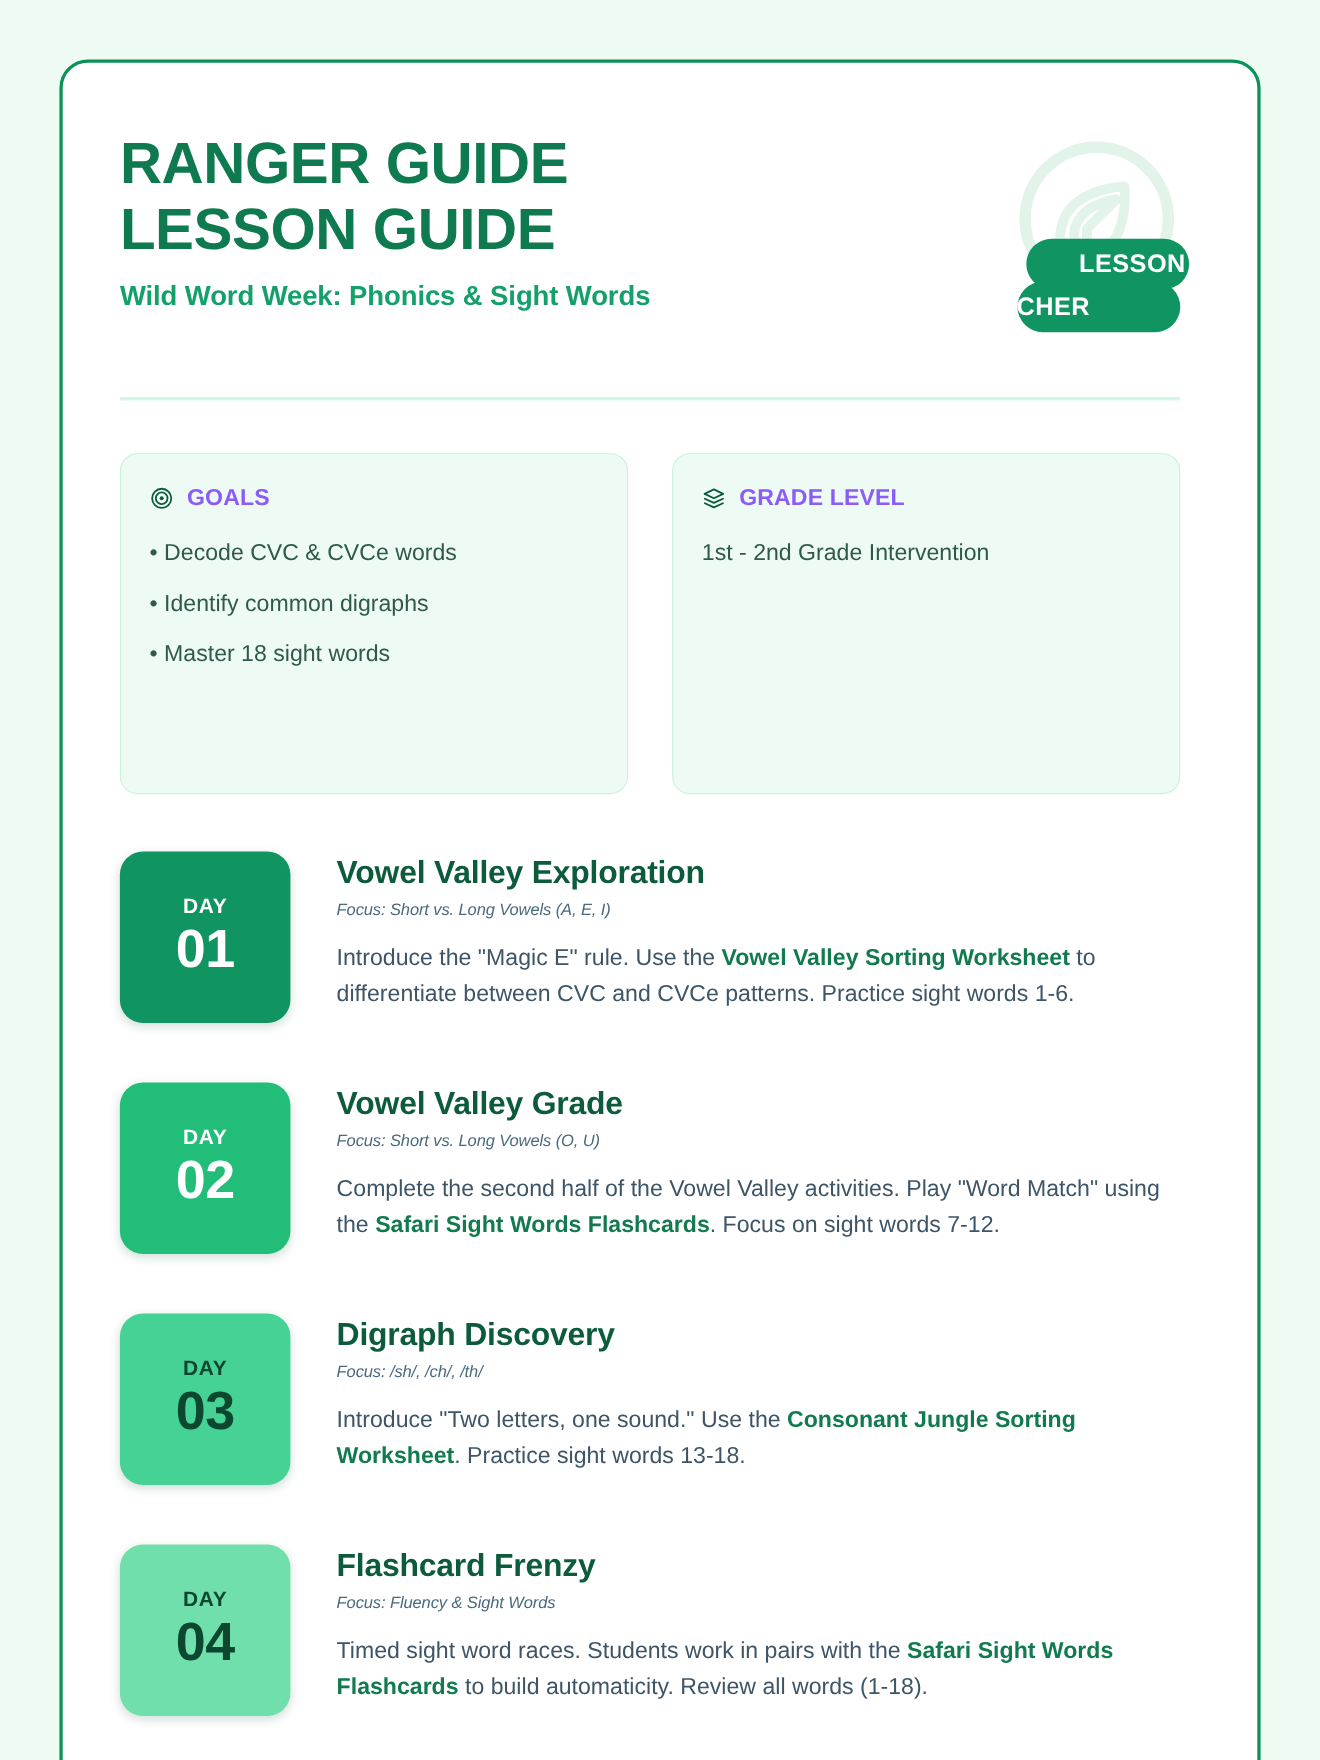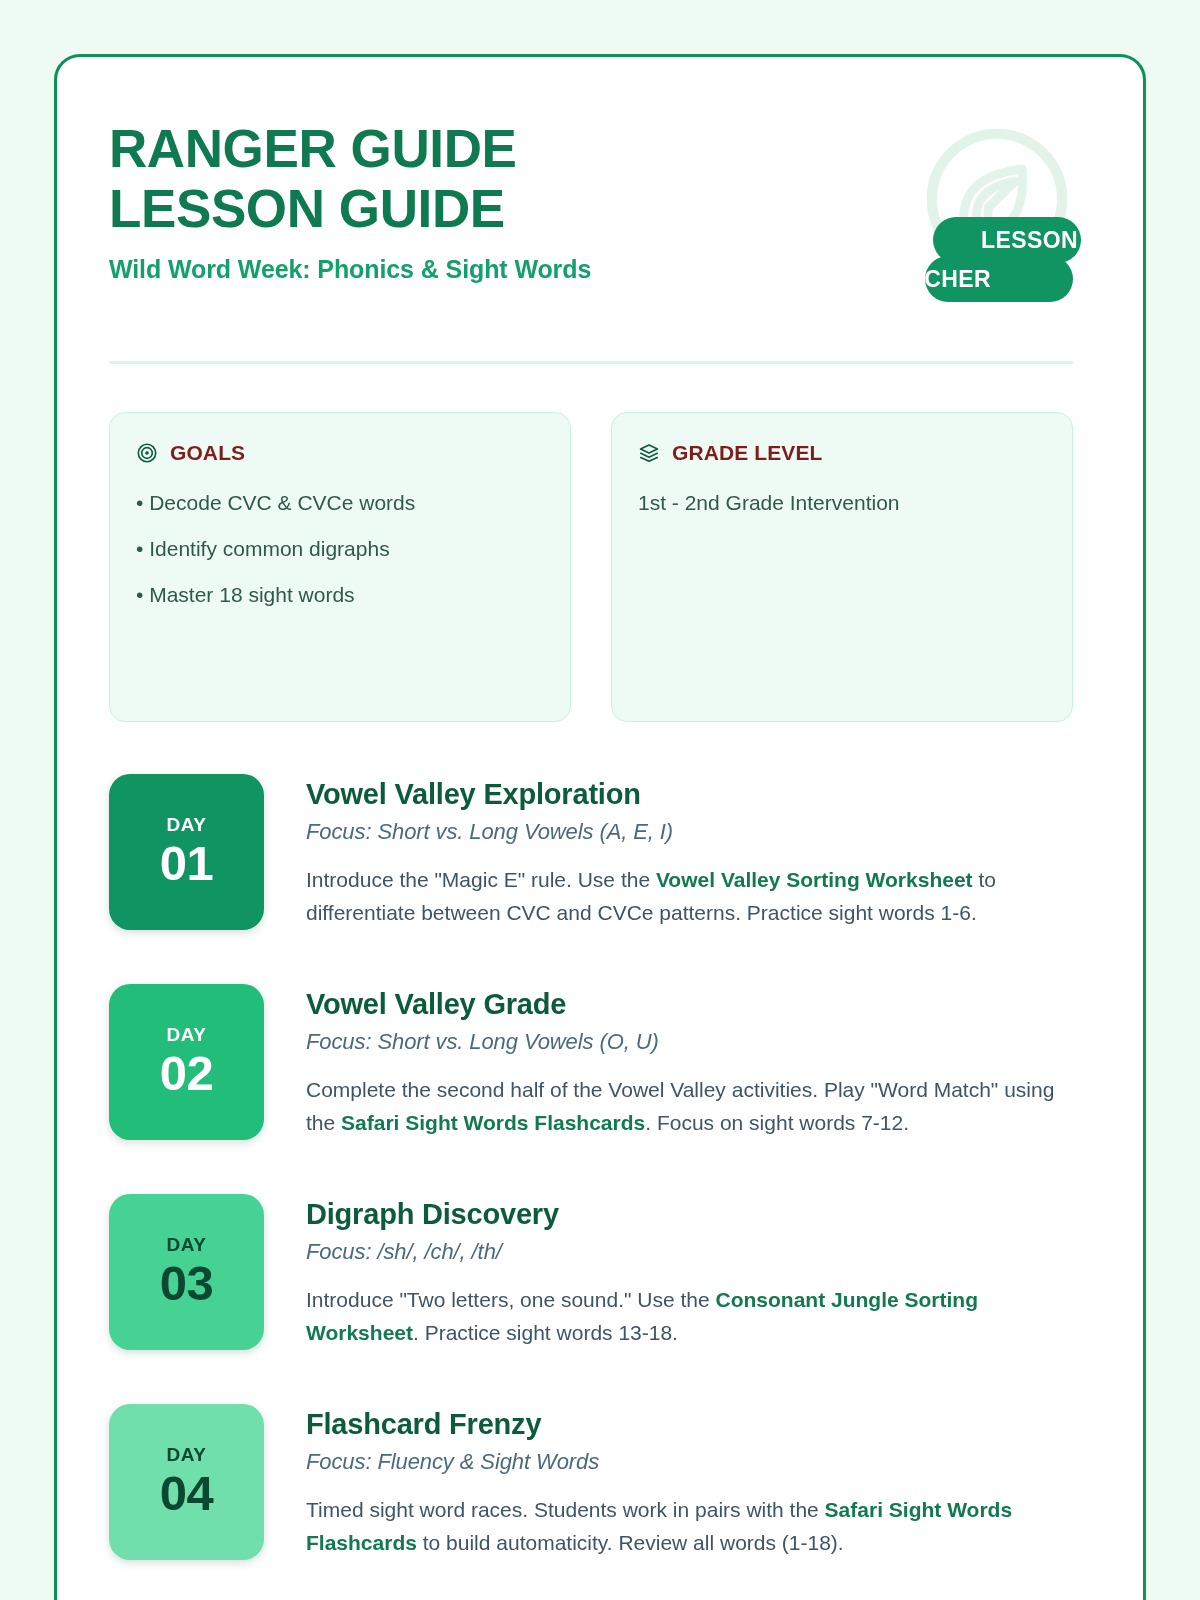--- a/index.html
+++ b/index.html
@@ -136,21 +136,21 @@
   .card-head .ic {
     width: 22px;
     height: 22px;
     flex: 0 0 22px;
     color: #0c5c3c;
     display: block;
   }
   .card-title {
     font-size: 21px;
     font-weight: 800;
-    color: #7f1d1d;
+    color: #8b5cf6;
     letter-spacing: 0.1px;
   }
 
   .card-body {
     font-size: 21px;
     line-height: 1.52;
     color: #2f5a46;
   }
   .card-body .bullet { margin-bottom: 14px; }
   .card-body .bullet:last-child { margin-bottom: 0; }
@@ -194,21 +194,21 @@
 
   .day-title {
     font-size: 29px;
     font-weight: 800;
     color: #0c5c3c;
     letter-spacing: -0.2px;
     margin-bottom: 8px;
   }
 
   .day-focus {
-    font-size: 22px;
+    font-size: 15px;
     font-style: italic;
     color: #4a6a7e;
     margin-bottom: 18px;
     letter-spacing: -0.1px;
   }
 
   .day-desc {
     font-size: 21px;
     line-height: 1.58;
     color: #3d5566;

